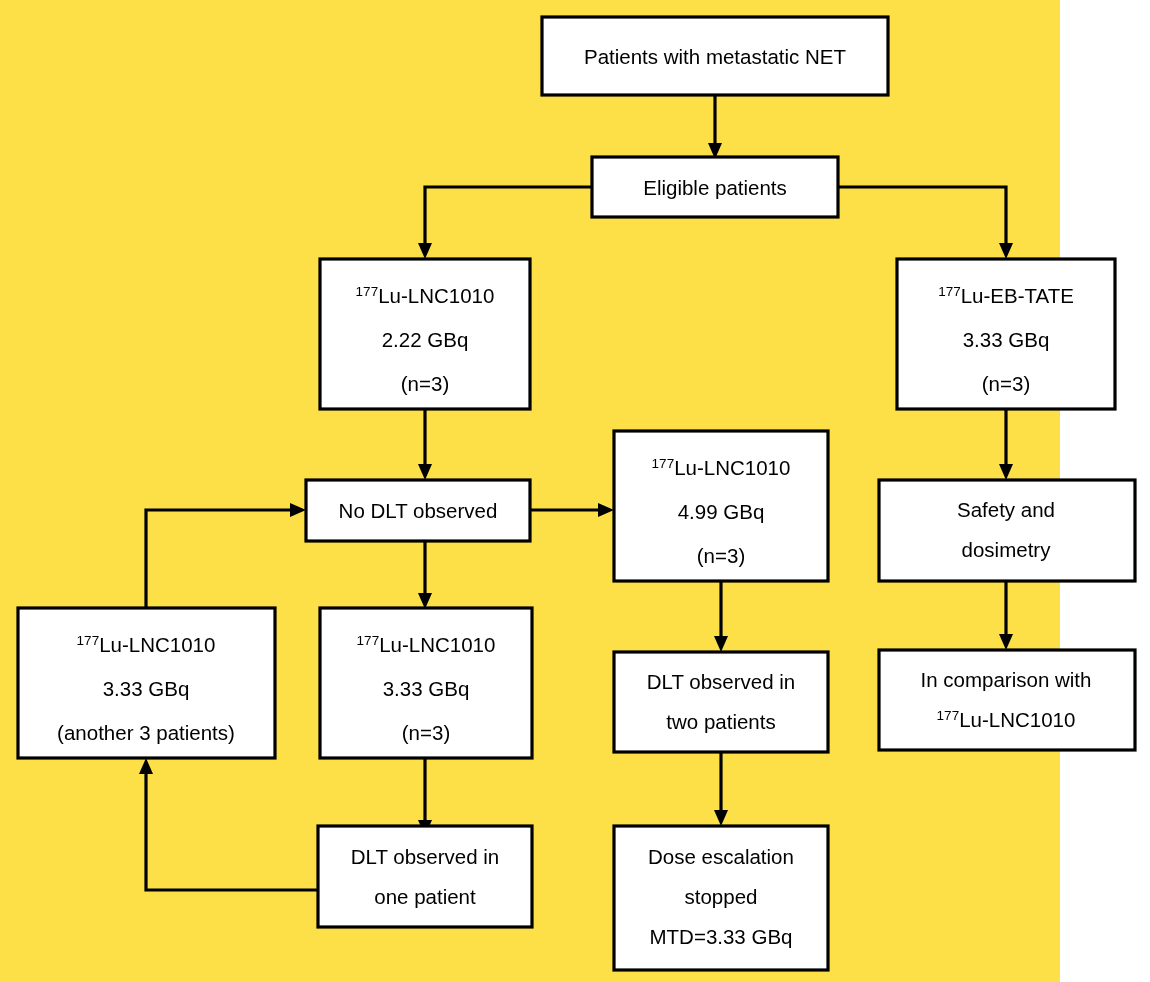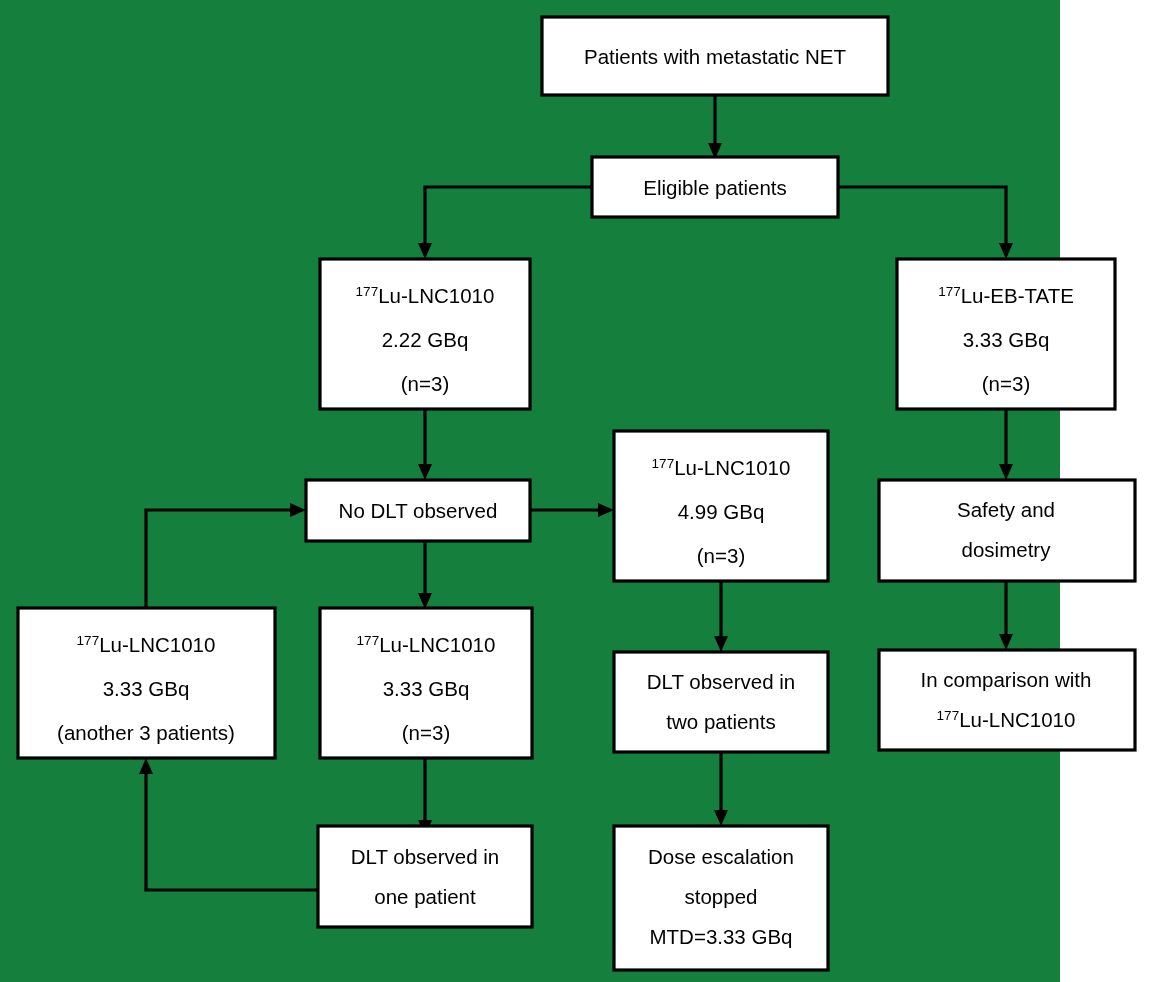--- a/index.html
+++ b/index.html
@@ -4,21 +4,21 @@
 <style>
   html, body {
     margin: 0;
     padding: 0;
     background: #ffffff;
   }
   #flowchart-root {
     position: relative;
     width: 1060px;
     height: 982px;
-    background: #15803d;
+    background: #fde047;
     font-family: "Liberation Sans", sans-serif;
   }
   svg.flow-svg {
     position: absolute;
     top: 0;
     left: 0;
     width: 1150px;
     height: 982px;
     display: block;
   }

